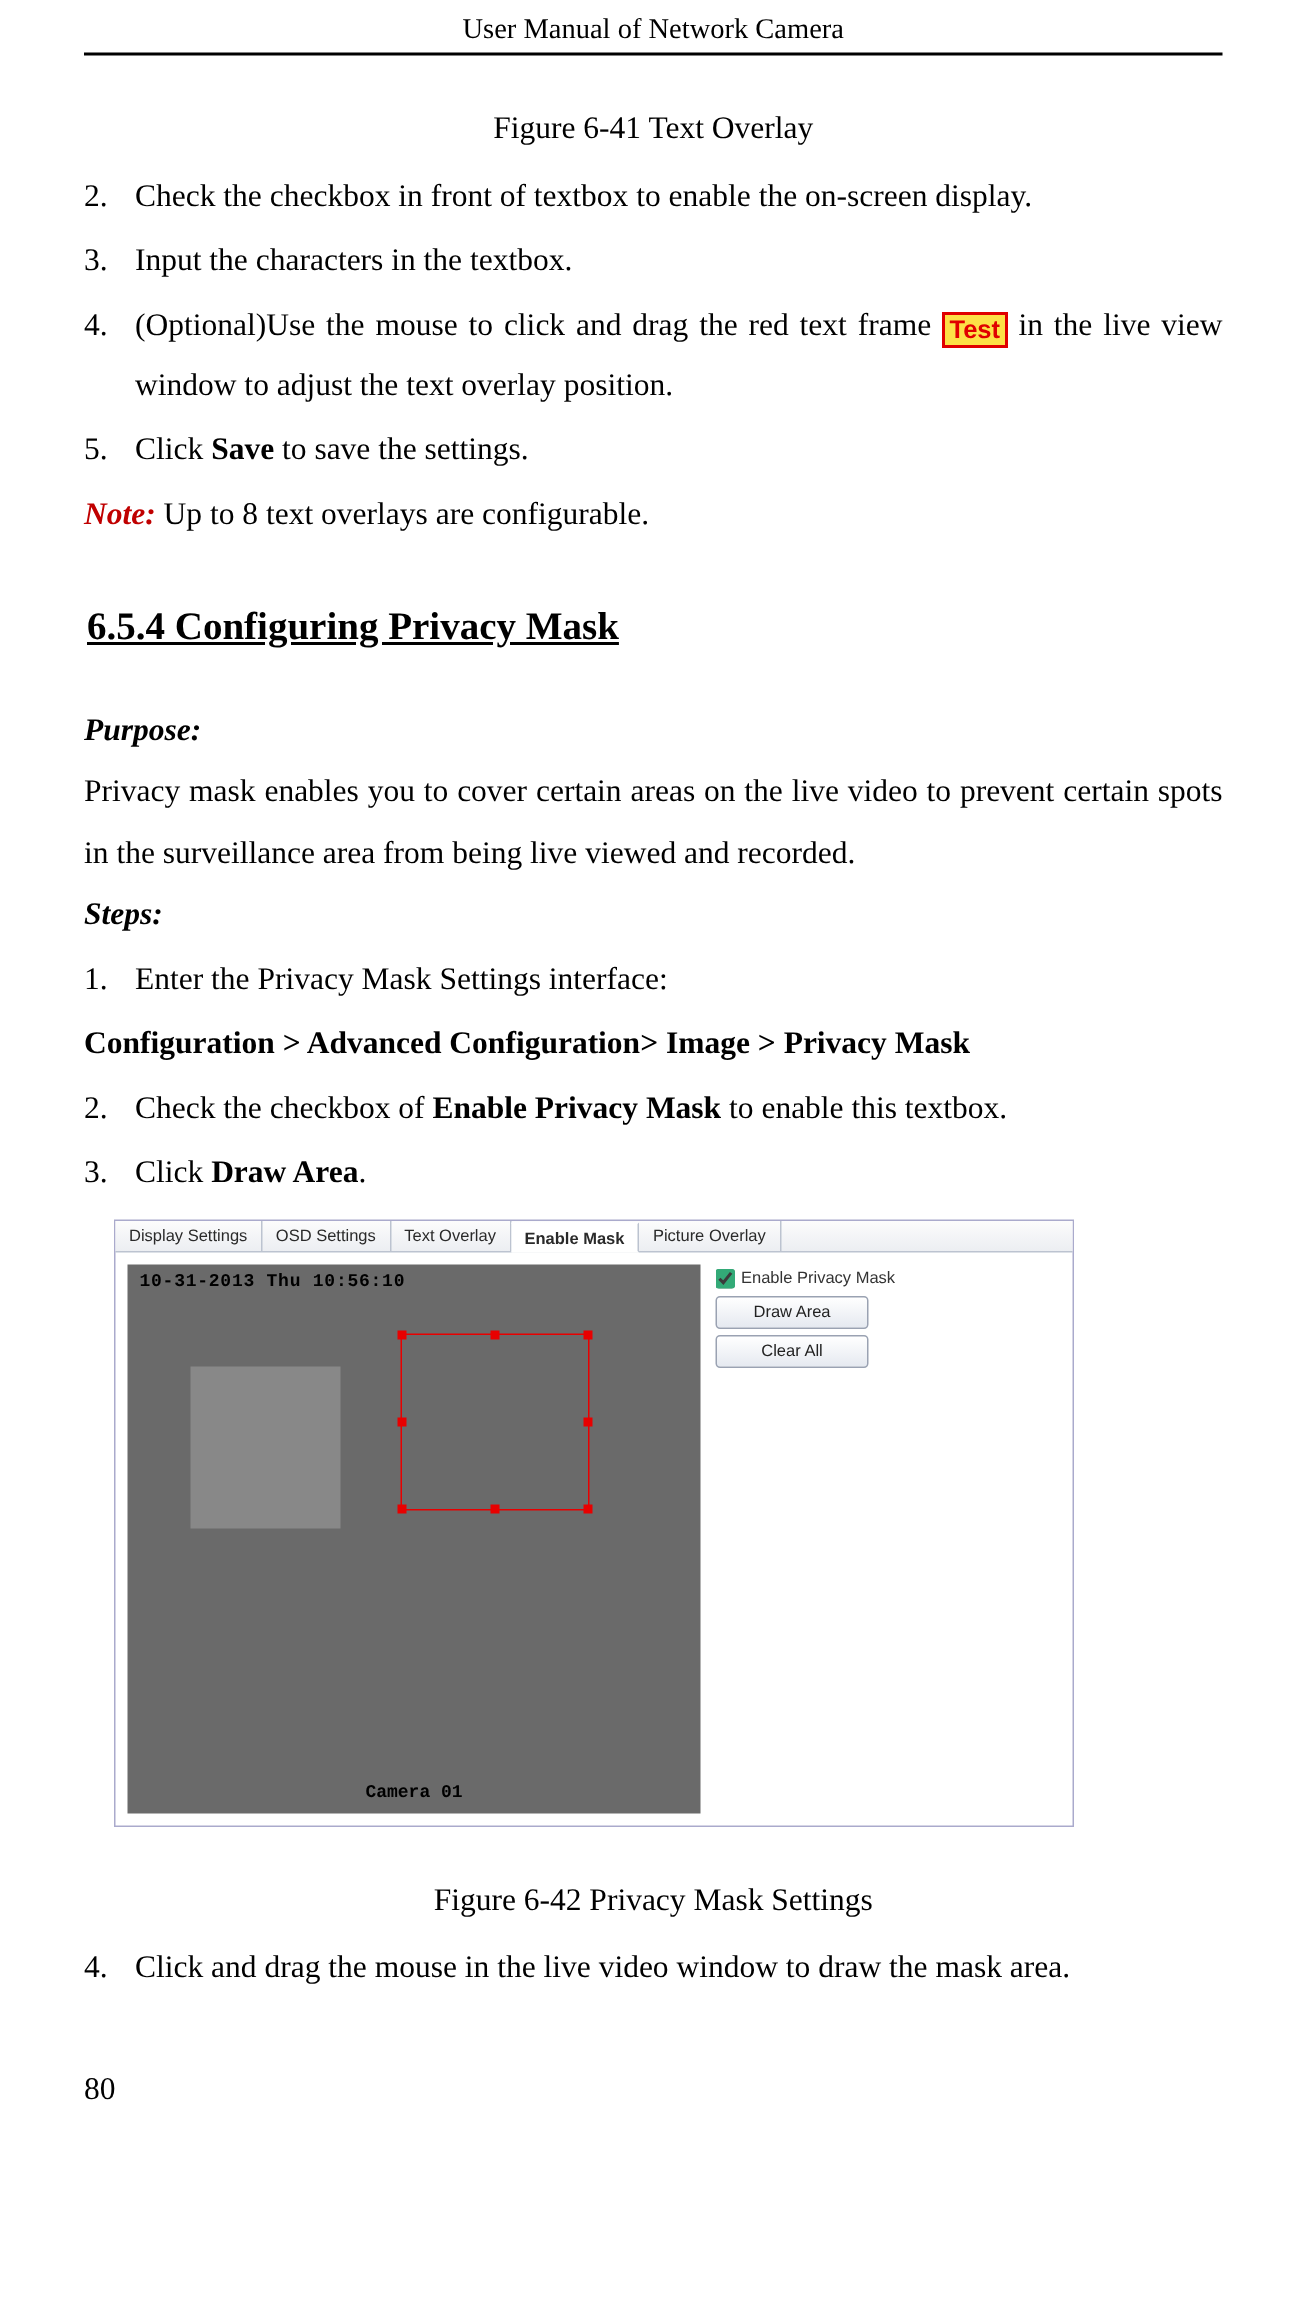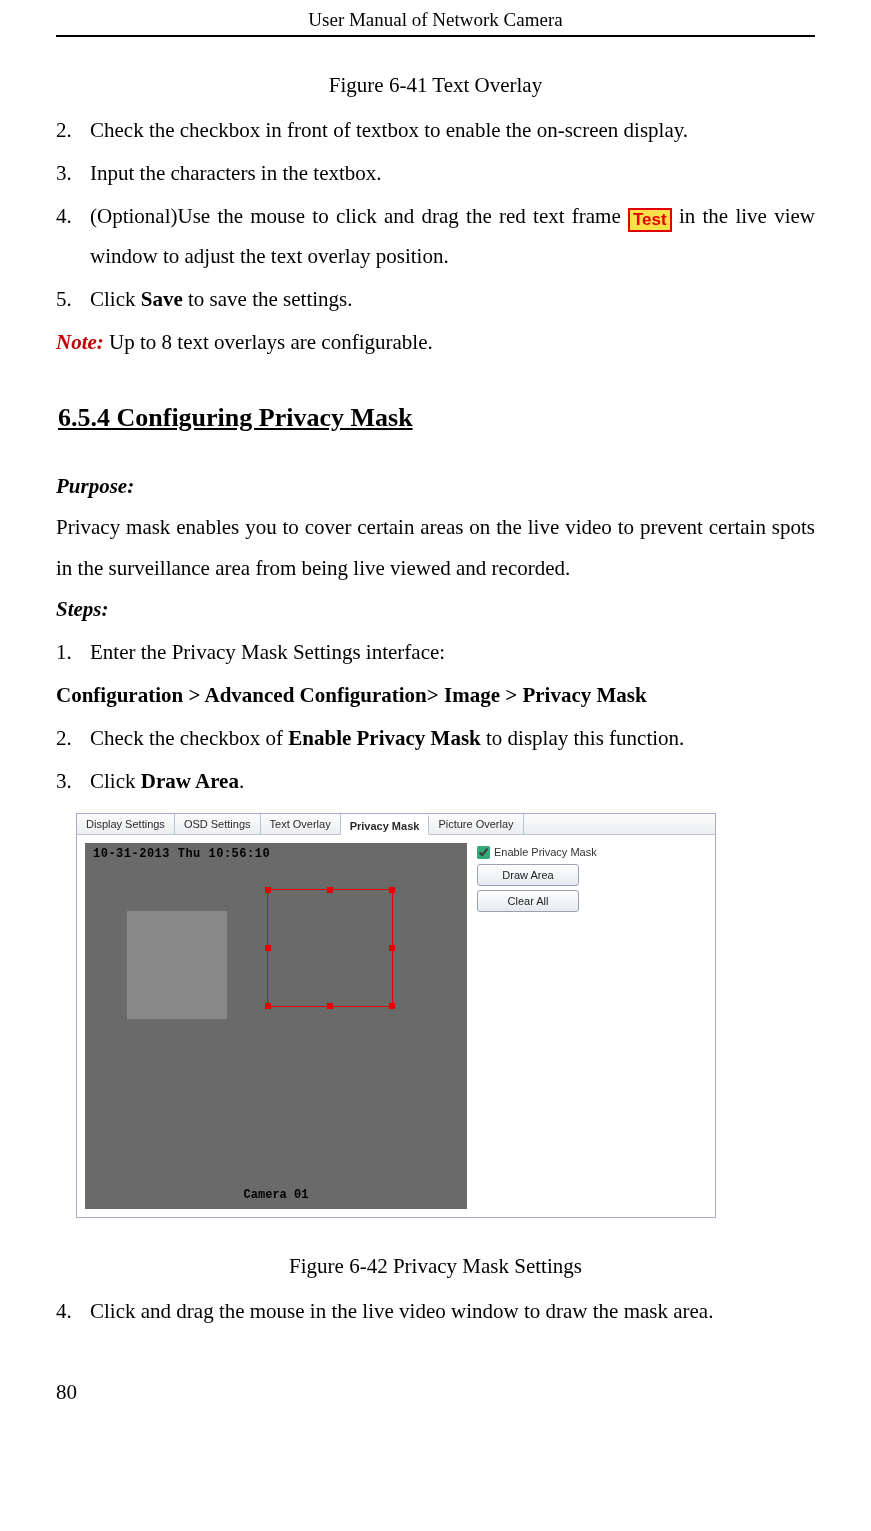--- a/index.html
+++ b/index.html
@@ -237,37 +237,37 @@
     <span class="content">Enter the Privacy Mask Settings interface:</span>
   </li>
 </ol>
 
 <p class="breadcrumb">Configuration &gt; Advanced Configuration&gt; Image &gt; Privacy Mask</p>
 
 <ol class="main-list">
   <li>
     <span class="num">2.</span>
     <span class="content">
-      <span>Check the checkbox of </span><b>Enable Privacy Mask</b><span> to display this function.</span>
+      <span>Check the checkbox of </span><b>Enable Privacy Mask</b><span> to enable this textbox.</span>
     </span>
   </li>
   <li>
     <span class="num">3.</span>
     <span class="content">
       <span>Click </span><b>Draw Area</b><span>.</span>
     </span>
   </li>
 </ol>
 
 <div class="ui-screenshot">
   <div class="ui-tabs">
     <div class="ui-tab">Display Settings</div>
     <div class="ui-tab">OSD Settings</div>
     <div class="ui-tab">Text Overlay</div>
-    <div class="ui-tab active">Privacy Mask</div>
+    <div class="ui-tab active">Enable Mask</div>
     <div class="ui-tab">Picture Overlay</div>
   </div>
   <div class="ui-body">
     <div class="video-area">
       <div class="osd-time">10-31-2013 Thu 10:56:10</div>
       <div class="mask-block"></div>
       <div class="draw-rect">
         <div class="handle h-tl"></div>
         <div class="handle h-tm"></div>
         <div class="handle h-tr"></div>

